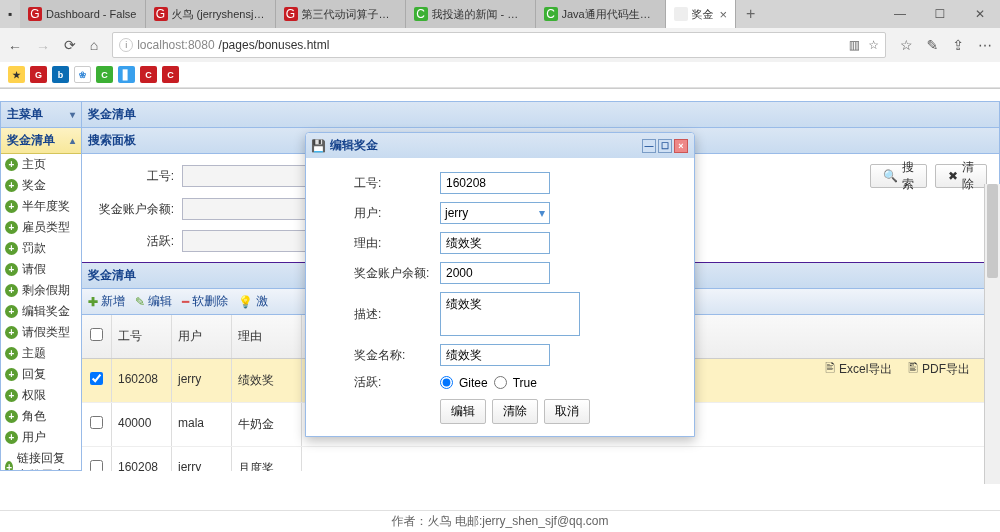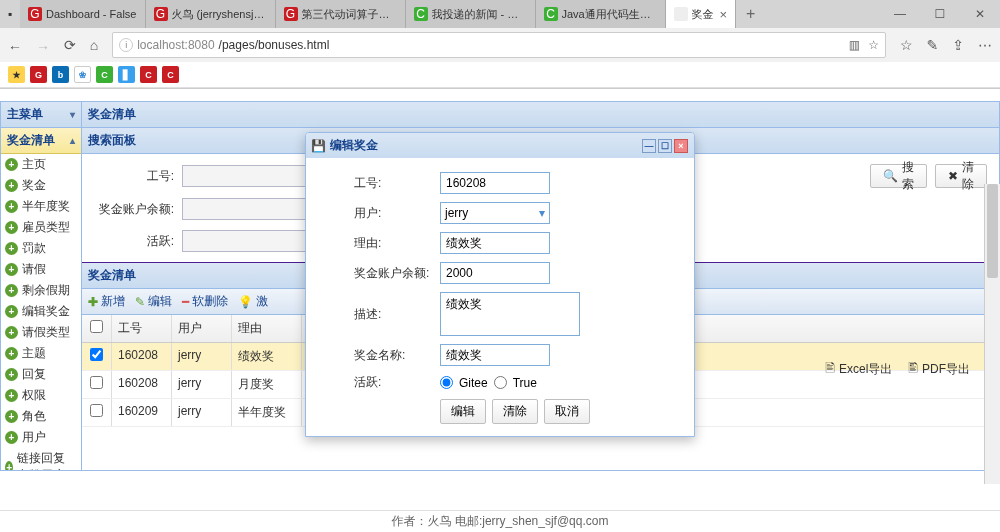--- a/index.html
+++ b/index.html
@@ -43,21 +43,21 @@
 .search-body input,.search-body select{height:22px;border:1px solid #b5b8c8;background:#f4f4f4;padding:0 4px}
 .btn{display:inline-flex;align-items:center;gap:4px;height:24px;padding:0 12px;border:1px solid #bfbfbf;background:linear-gradient(#fff,#eee);border-radius:2px;color:#333;cursor:pointer}
 .grid-panel{flex:1;display:flex;flex-direction:column}
 .toolbar{display:flex;align-items:center;padding:4px 6px;gap:10px;background:linear-gradient(#f0f4fa,#d9e5f3);border-bottom:1px solid #99bbe8}
 .tb-btn{display:flex;align-items:center;gap:3px;color:#15428b;cursor:pointer}
 .tb-icon-add{color:#5c9e31;font-weight:bold}
 .tb-icon-edit{color:#5c9e31}
 .tb-icon-del{color:#d85050}
 .tb-icon-bulb{color:#e8b82e}
 .grid-head{display:flex;background:linear-gradient(#f9f9f9,#eee);border-bottom:1px solid #ccc}
-.gcol{padding:5px 6px;border-right:1px solid #ddd;color:#333}
+.gcol{padding:13px 6px;border-right:1px solid #ddd;color:#333}
 .c-chk{width:30px;text-align:center}
 .c1{width:60px}.c2{width:60px}.c3{width:70px}.crest{flex:1}
 .grid-row{display:flex;border-bottom:1px solid #eee;background:#fff}
 .grid-row.sel{background:#fdf2c3}
 .modal-overlay{position:absolute;left:0;top:110px;width:1000px;height:380px;display:flex;justify-content:center;align-items:flex-start;pointer-events:none}
 .modal{width:390px;background:#fff;border:1px solid #99bbe8;border-radius:4px 4px 0 0;pointer-events:auto;box-shadow:0 4px 12px rgba(0,0,0,0.25);margin-top:22px}
 .modal-hdr{background:linear-gradient(#dae6f4,#c8dbf0);padding:4px 6px;display:flex;align-items:center;color:#15428b;font-weight:bold;gap:4px;border-radius:4px 4px 0 0}
 .modal-hdr-icons{margin-left:auto;display:flex;gap:2px}
 .mh-icon{width:14px;height:14px;border:1px solid #7a9cc6;background:#cfe0f4;display:flex;align-items:center;justify-content:center;font-size:9px;color:#2a5a9e}
 .mh-icon.close{background:#e88;border-color:#c55;color:#fff}
@@ -292,20 +292,27 @@
       <div id="grid-body">
           <div class="grid-row sel">
             <div class="gcol c-chk"><input type="checkbox" checked="" style=""></div>
             <div class="gcol c1">160208</div>
             <div class="gcol c2">jerry</div>
             <div class="gcol c3">绩效奖</div>
             <div class="gcol crest"></div>
           </div>
           <div class="grid-row">
             <div class="gcol c-chk"><input type="checkbox" style=""></div>
+            <div class="gcol c1">40000</div>
+            <div class="gcol c2">mala</div>
+            <div class="gcol c3">牛奶金</div>
+            <div class="gcol crest"></div>
+          </div>
+          <div class="grid-row">
+            <div class="gcol c-chk"><input type="checkbox" style=""></div>
             <div class="gcol c1">160208</div>
             <div class="gcol c2">jerry</div>
             <div class="gcol c3">月度奖</div>
             <div class="gcol crest"></div>
           </div>
           <div class="grid-row">
             <div class="gcol c-chk"><input type="checkbox" style=""></div>
             <div class="gcol c1">160209</div>
             <div class="gcol c2">jerry</div>
             <div class="gcol c3">半年度奖</div>

